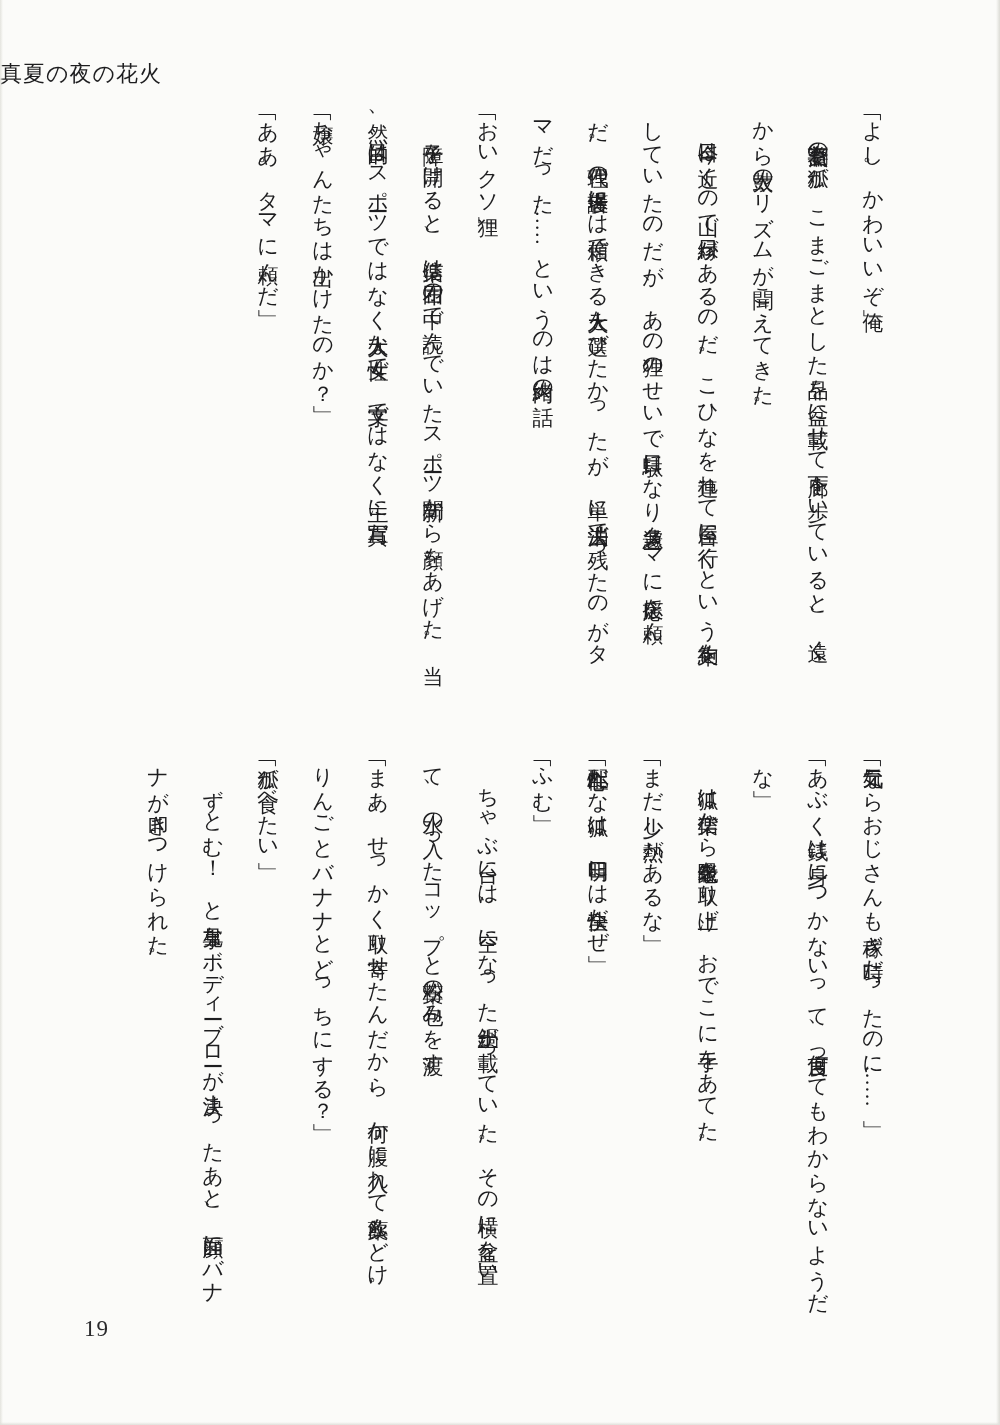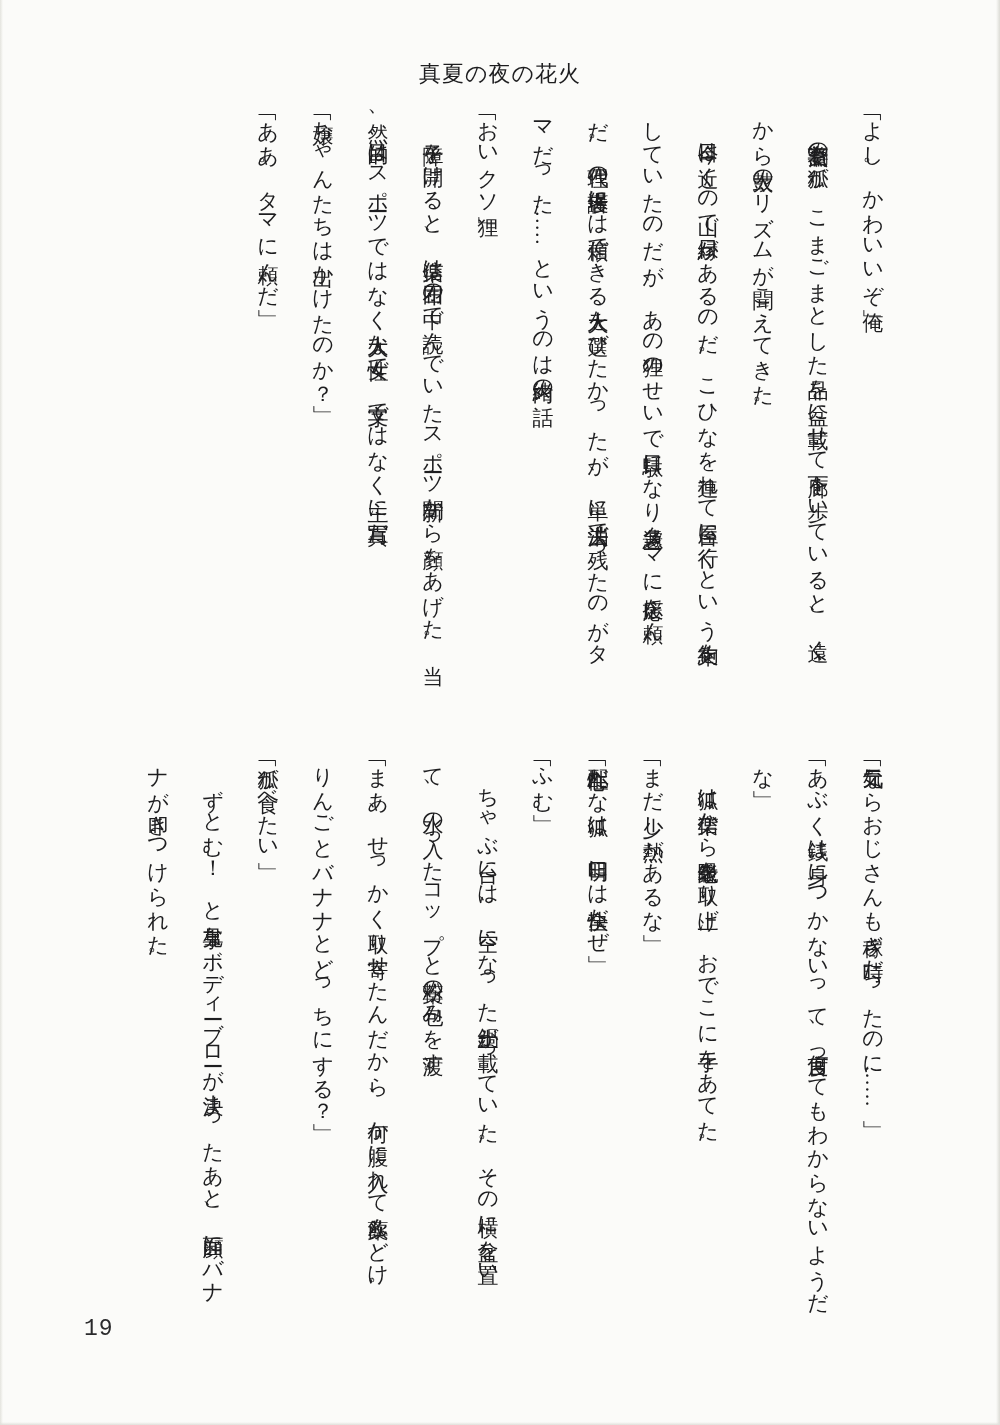--- a/index.html
+++ b/index.html
@@ -13,21 +13,21 @@
     background: #fbfbf9;
     overflow: hidden;
     font-family: "Liberation Serif", "DejaVu Serif", serif;
     color: #1d1d1f;
   }
   .page-title {
     position: absolute;
     top: 44px;
     left: 0;
     right: 0;
-    text-align: center;
+    text-align: left;
     font-size: 22px;
     letter-spacing: 1px;
     font-weight: normal;
   }
   .vblock {
     position: absolute;
     right: 100px;
     height: 550px;
     writing-mode: vertical-rl;
     text-orientation: mixed;
@@ -43,21 +43,21 @@
   }
   .vblock p.indent {
     text-indent: 1em;
   }
   .upper-block { top: 107px; }
   .lower-block { top: 753px; }
   .page-number {
     position: absolute;
     left: 84px;
     top: 1316px;
-    font-family: Liberation Mono, monospace;
+    font-family: Liberation Serif, serif;
     font-size: 23px;
     letter-spacing: 1px;
     color: #2a2a2c;
   }
   .scan-edge-right {
     position: absolute;
     top: 0; right: 0;
     width: 4px; height: 100%;
     background: linear-gradient(to left, #dcdcd6, rgba(220,220,214,0));
     pointer-events: none;

